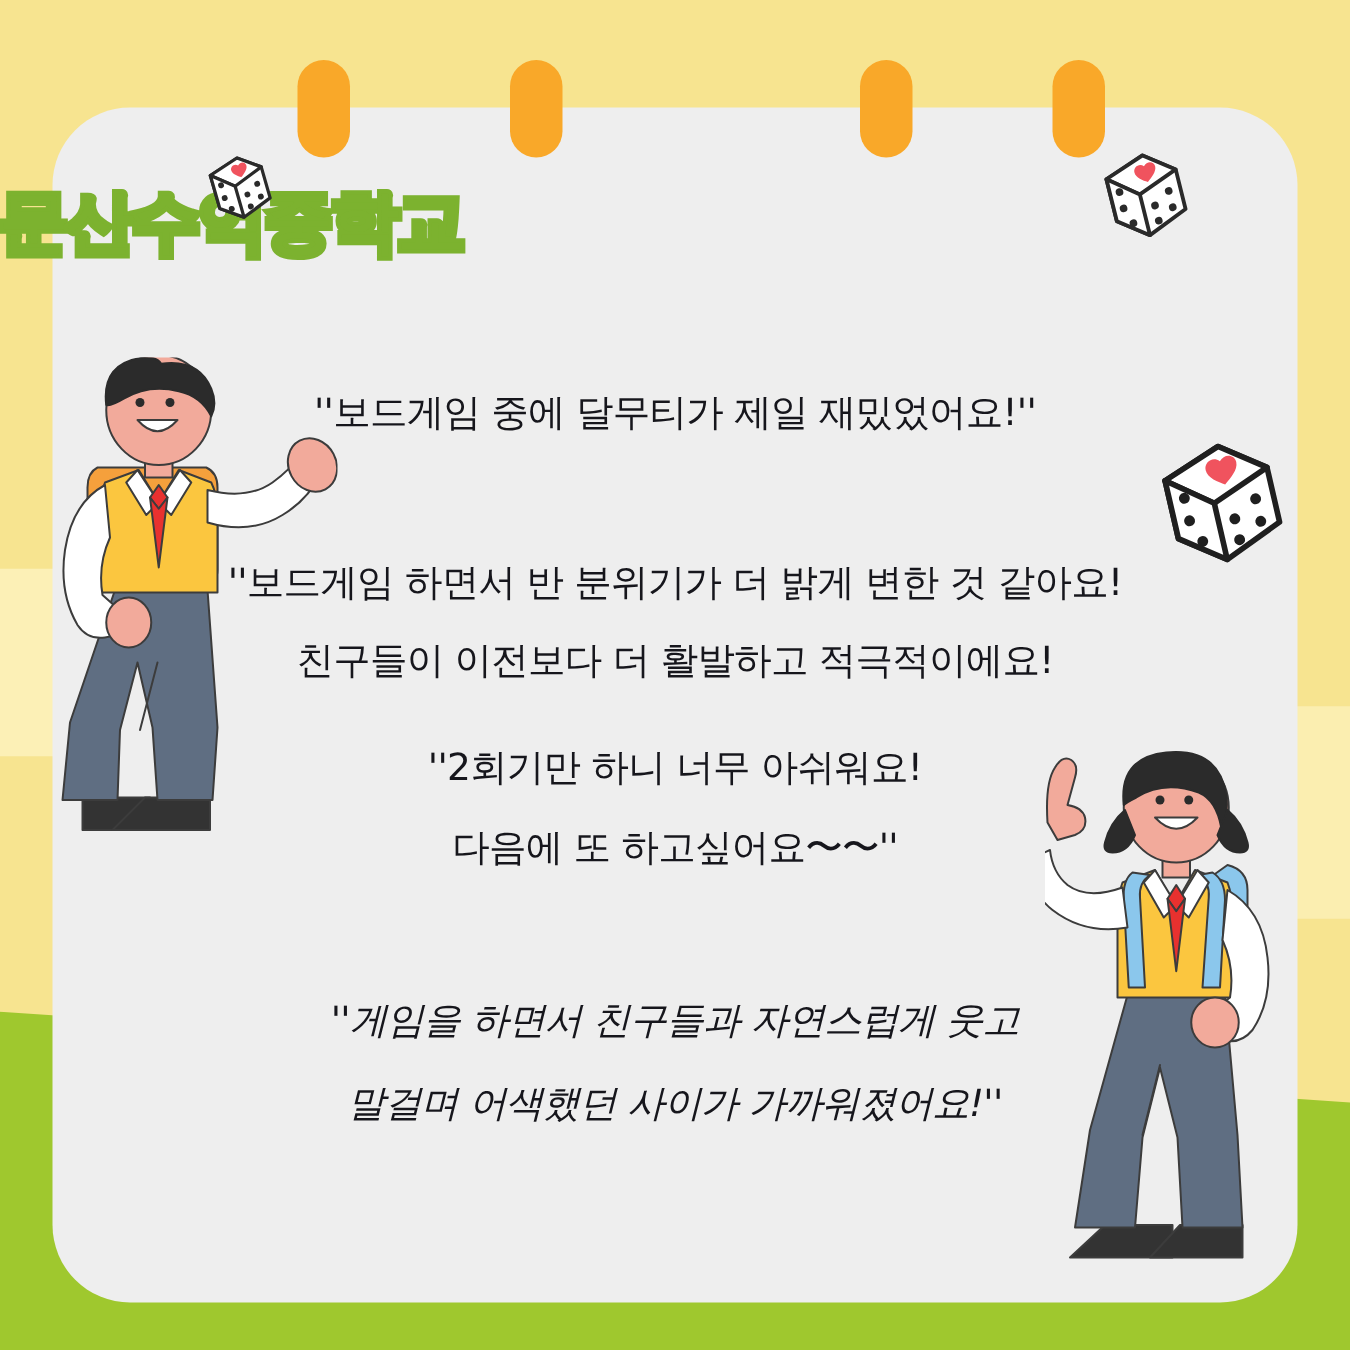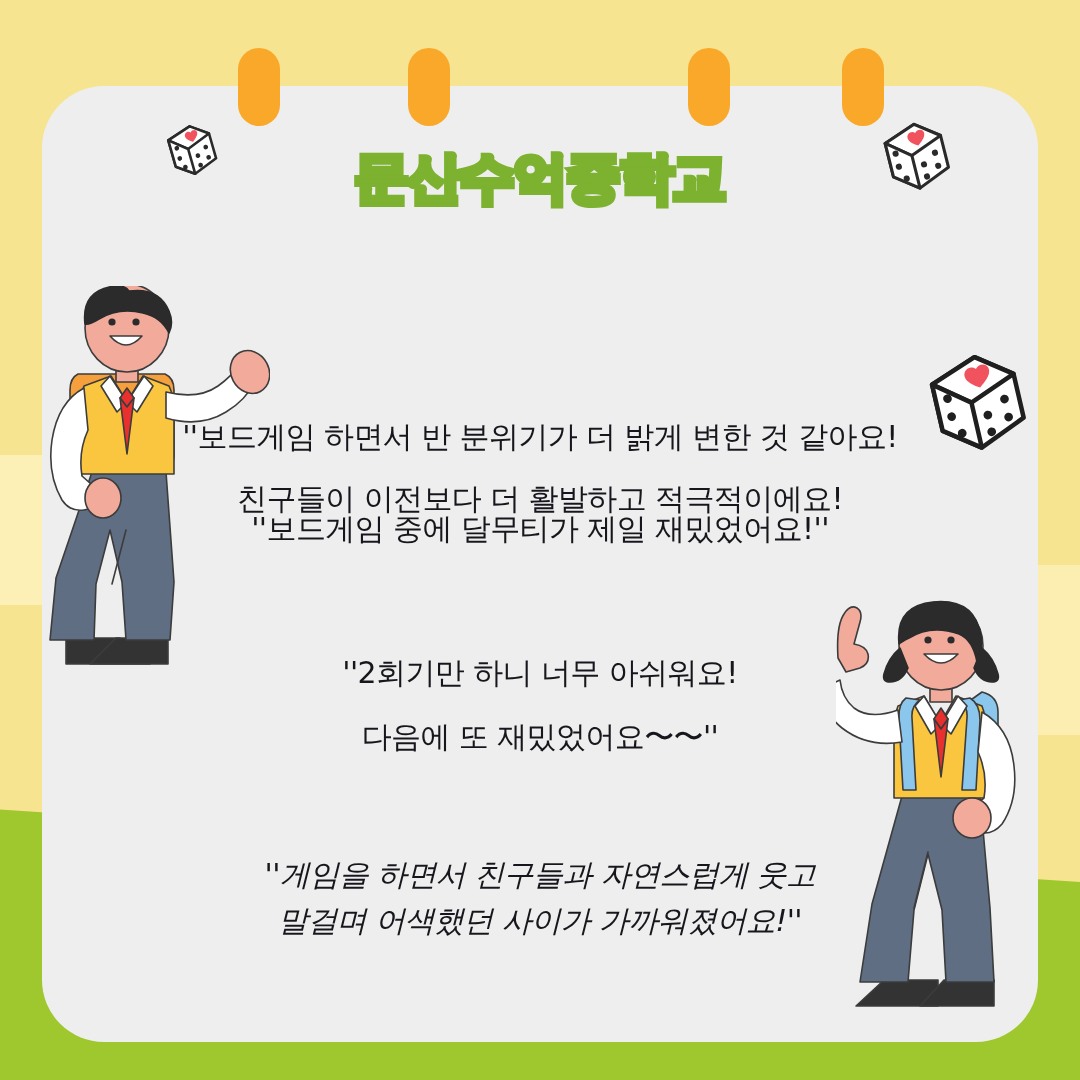--- a/index.html
+++ b/index.html
@@ -58,21 +58,21 @@
     width:996px; height:956px;
     background:#eeeeee;
     border-radius:62px;
     z-index:3;
   }
 
   
   .title-wrap {
     position:absolute;
     left:0; right:0; top:148px;
-    text-align:center;
+    text-align:left;
     z-index:8;
   }
   .title-line {
     font-family:"DejaVu Sans", sans-serif;
     font-weight:900;
     font-size:54px;
     line-height:1.12;
     letter-spacing:-1px;
     color:#7cb22f;
     -webkit-text-stroke:7px #7cb22f;
@@ -89,24 +89,24 @@
     color:#16161c;
     font-family:"DejaVu Sans", sans-serif;
     font-size:30px;
     letter-spacing:-0.6px;
   }
   .quote { margin-bottom:0; }
   .qline { line-height:1.0; white-space:nowrap; }
   .q1 { margin-top:0px; }
   .q2 { margin-top:106px; }
   .q2 .qline + .qline { margin-top:32px; }
-  .q3 { margin-top:114px; }
+  .q3 { margin-top:56px; }
   .q3 .qline + .qline { margin-top:34px; }
   .q4 { margin-top:108px;font-style:italic; }
-  .q4 .qline + .qline { margin-top:16px; }
+  .q4 .qline + .qline { margin-top:37px; }
 
   
   .die { position:absolute; z-index:9; }
 
   
   .person { position:absolute; z-index:9; }
   .boy  { left:40px;  top:286px; }
   .girl { left:836px; top:600px; }
 </style>
 </head>
@@ -173,32 +173,32 @@
       <circle cx="73" cy="67" r="3.3" fill="#1f1f1f"></circle>
     </g>
   </svg>
 
   <div class="title-wrap">
     <div class="title-line">문산수억중학교</div>
   </div>
 
   <div class="quotes">
 
+    <div class="quote q1">
+      <div class="qline">''보드게임 중에 달무티가 제일 재밌었어요!''</div>
+    </div>
+
     <div class="quote q2">
       <div class="qline">''보드게임 하면서 반 분위기가 더 밝게 변한 것 같아요!</div>
       <div class="qline">친구들이 이전보다 더 활발하고 적극적이에요!</div>
     </div>
 
-    <div class="quote q1">
-      <div class="qline">''보드게임 중에 달무티가 제일 재밌었어요!''</div>
-    </div>
-
     <div class="quote q3">
       <div class="qline">''2회기만 하니 너무 아쉬워요!</div>
-      <div class="qline">다음에 또 재밌었어요〜〜''</div>
+      <div class="qline">다음에 또 하고싶어요〜〜''</div>
     </div>
 
     <div class="quote q4">
       <div class="qline">''게임을 하면서 친구들과 자연스럽게 웃고</div>
       <div class="qline">말걸며 어색했던 사이가 가까워졌어요!''</div>
     </div>
 
   </div>
 
   <svg class="person boy" width="230" height="390" viewBox="0 0 230 390">

